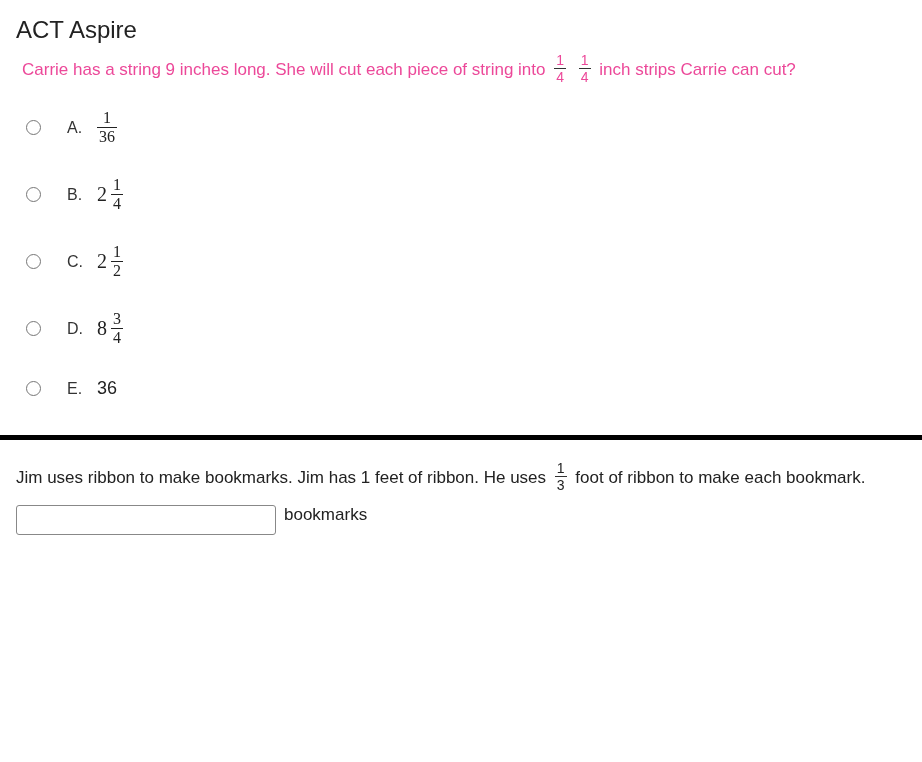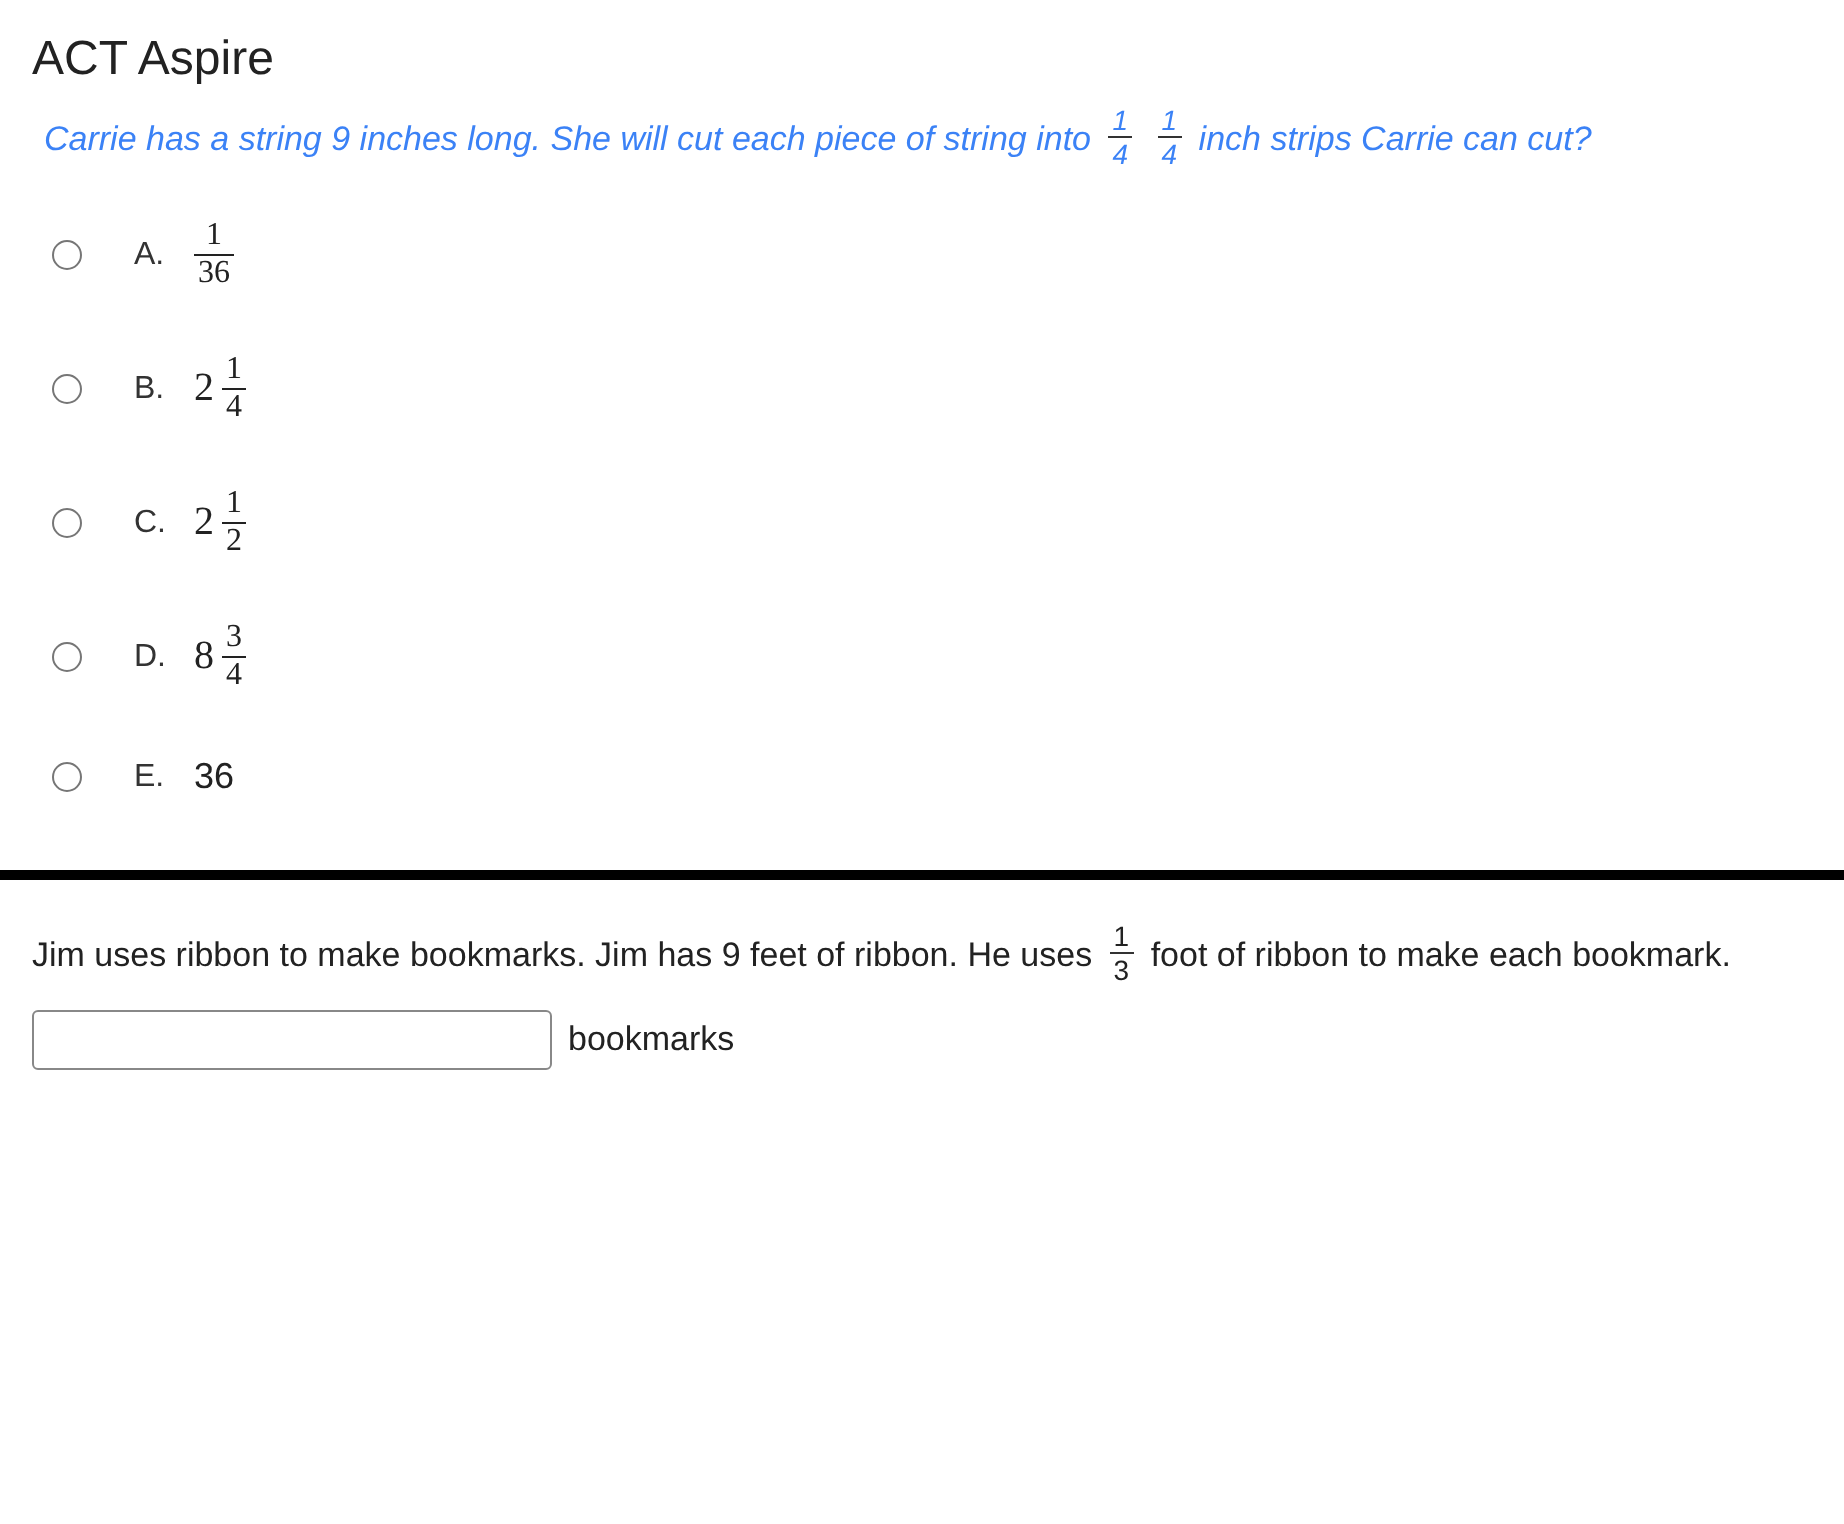--- a/index.html
+++ b/index.html
@@ -19,25 +19,24 @@
       padding: 4px 4px 20px 4px;
     }
     .section-title {
       font-size: 24px;
       font-weight: normal;
       color: #222;
       margin-bottom: 10px;
     }
     .question-text {
       font-size: 17px;
-      color: #3b82f6;
+      color: #ec4899;
       line-height: 1.9;
       margin-left: 6px;
       margin-bottom: 24px;
-      font-style: italic;
     }
     .question-text-parcc {
       font-size: 17px;
       color: #222;
       line-height: 1.9;
       margin-bottom: 14px;
     }
     .inline-frac {
       display: inline-block;
       vertical-align: middle;
@@ -108,21 +107,20 @@
       font-size: 18px;
       font-family: Arial, sans-serif;
     }
     .divider {
       border: none;
       border-top: 5px solid #000;
       margin: 4px -12px 18px -12px;
     }
     .answer-input-row {
       display: flex;
-      align-items: center;
       margin-top: -4px;
     }
     .answer-input {
       width: 260px;
       height: 30px;
       border: 1px solid #888;
       border-radius: 3px;
       padding: 4px 8px;
       font-size: 15px;
       margin-right: 8px;
@@ -204,21 +202,21 @@
       <span class="answer-letter">E.</span>
       <span class="answer-value plain">36</span>
     </div>
   </div>
 </div>
 
 <hr class="divider">
 
 <div class="section">
   <div class="question-text-parcc">
-    <span>Jim uses ribbon to make bookmarks. Jim has 9 feet of ribbon. He uses </span>
+    <span>Jim uses ribbon to make bookmarks. Jim has 1 feet of ribbon. He uses </span>
     <span class="inline-frac">
       <span class="num">1</span>
       <span class="den">3</span>
     </span>
     <span> foot of ribbon to make each bookmark.</span>
   </div>
   <div class="answer-input-row">
     <input type="text" class="answer-input" style="">
     <span class="answer-unit">bookmarks</span>
   </div>

